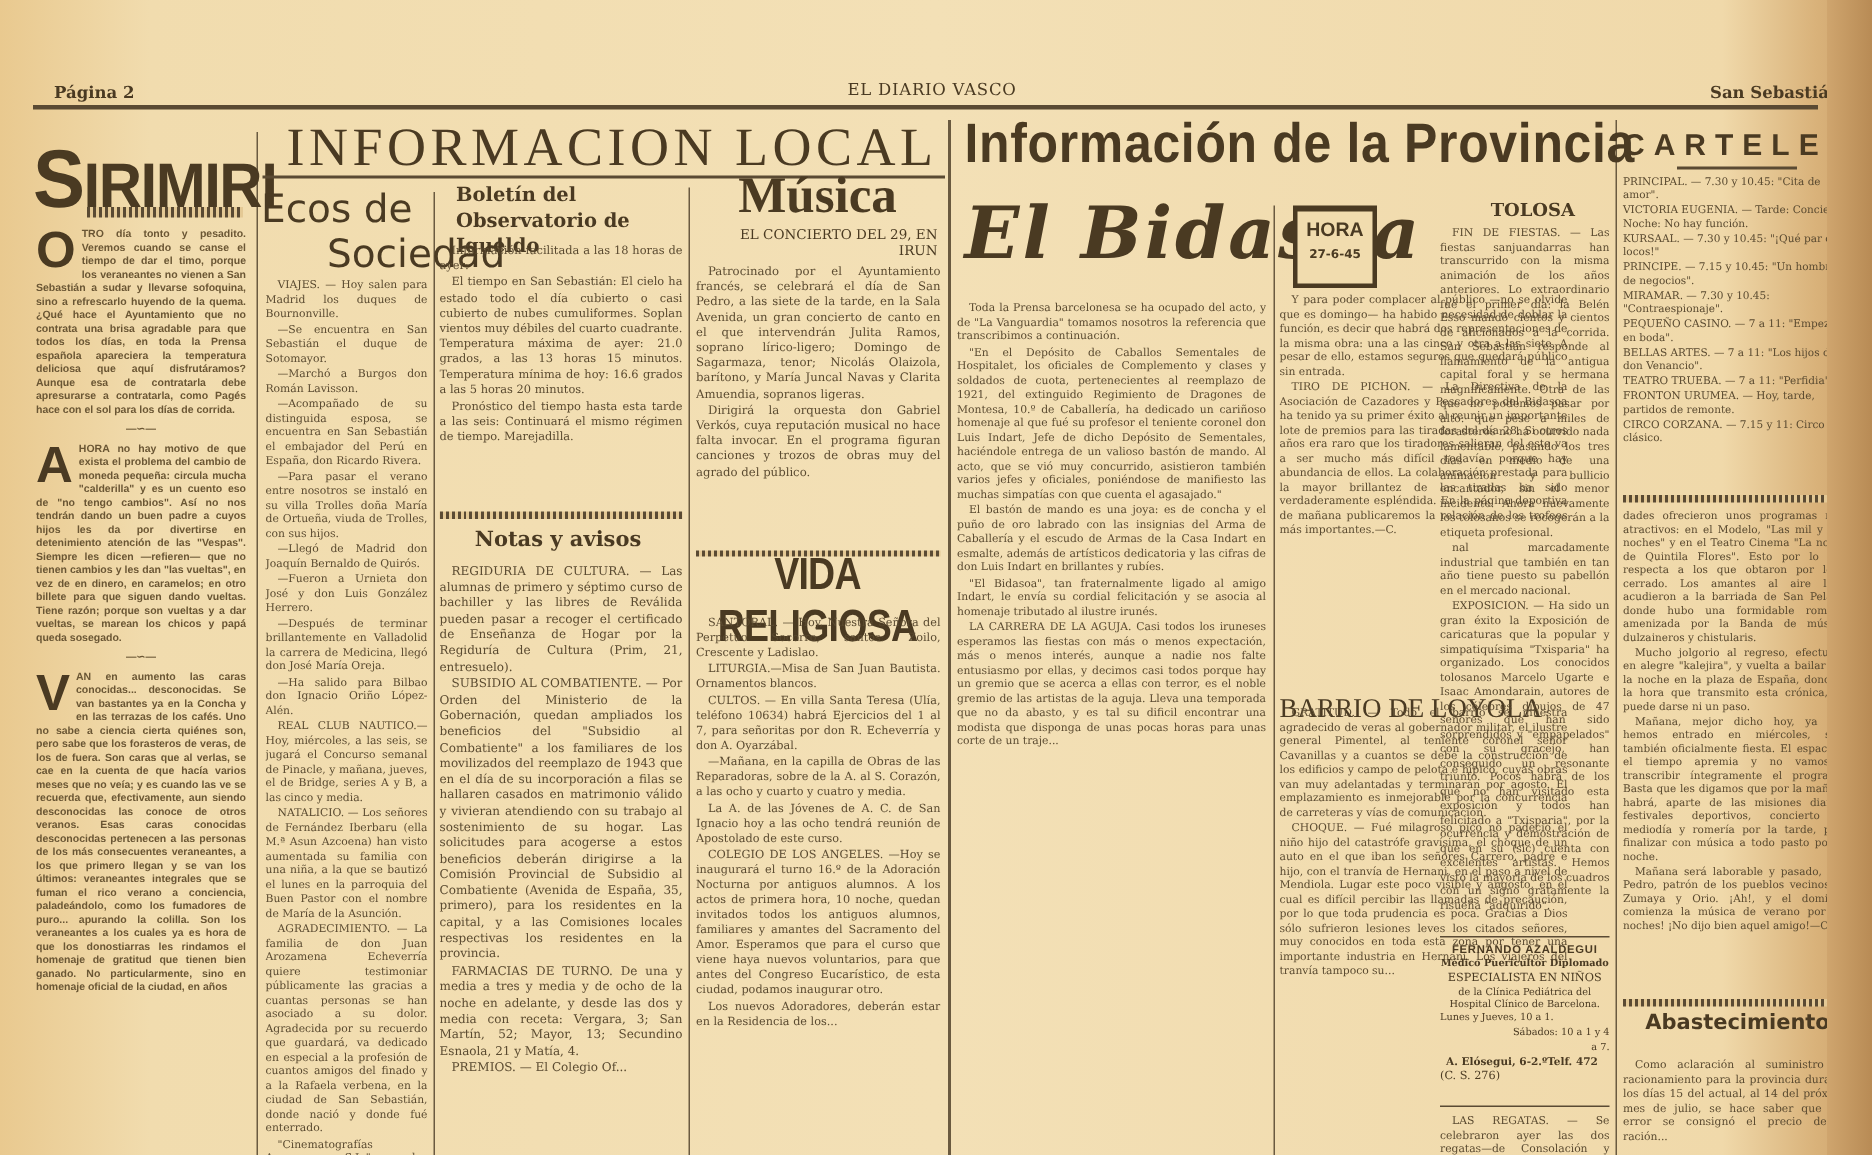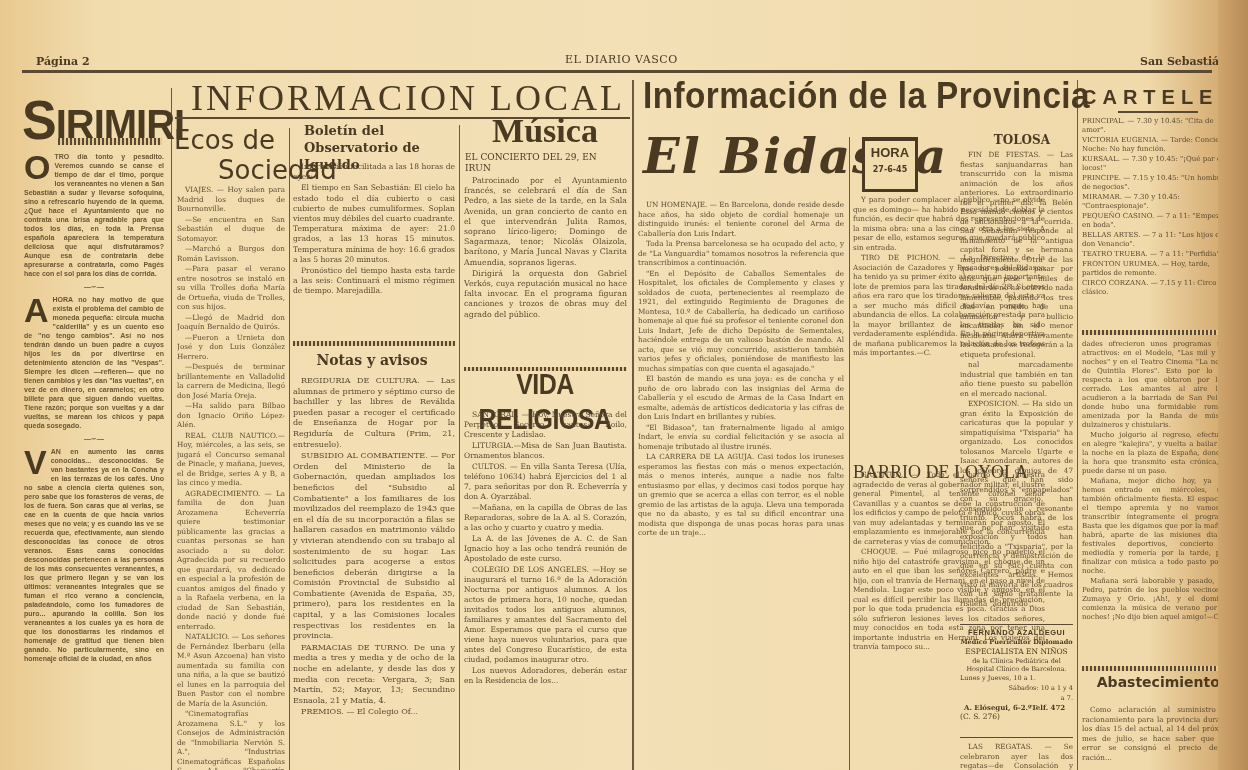--- a/index.html
+++ b/index.html
@@ -16,21 +16,21 @@
   .sirimiri-title{position:absolute;left:22px;top:90px;width:150px;font:bold 40px "Liberation Sans",sans-serif;letter-spacing:-1px;color:#4a3a22;transform:scaleY(1.05);}
   .sirimiri-title .bigS{font-size:52px;}
   .orn{position:absolute;height:7px;background:repeating-linear-gradient(90deg,#5a4a33 0 2px,#e4c995 2px 4px);}
   .dropcap{float:left;font:bold 34px "Liberation Sans",sans-serif;line-height:30px;margin:0 4px 0 0;color:#4a3a22;}
   .col-sirimiri{font-family:"Liberation Sans",sans-serif;font-weight:bold;font-size:7px;line-height:9px;color:#6a5634;}
   .info-local{position:absolute;left:188px;top:77px;width:440px;font:36px "Liberation Serif",serif;letter-spacing:3px;color:#4a3a22;text-align:center;}
   .ecos{position:absolute;left:174px;top:125px;font:26px "DejaVu Sans",sans-serif;color:#4a3a22;line-height:30px;}
   .ecos .l2{display:block;padding-left:44px;}
   .boletin{position:absolute;left:292px;top:122px;width:160px;font:bold 13px "DejaVu Serif",serif;line-height:17px;color:#4a3a22;margin-left:12px;}
   .musica{position:absolute;left:465px;top:112px;width:160px;text-align:center;font:bold 34px "Liberation Serif",serif;color:#4a3a22;}
-  .musica-sub{position:absolute;left:465px;top:152px;width:160px;text-align:left;font:9px "DejaVu Serif",serif;line-height:11px;color:#4a3a22;}
+  .musica-sub{position:absolute;left:465px;top:152px;width:160px;text-align:right;font:9px "DejaVu Serif",serif;line-height:11px;color:#4a3a22;}
   .notas{position:absolute;left:292px;top:352px;width:160px;text-align:center;font:bold 14px "DejaVu Serif",serif;color:#4a3a22;}
   .vida{position:absolute;left:460px;top:372px;width:170px;text-align:center;font:bold 25px "Liberation Sans",sans-serif;transform:scaleY(1.2);color:#4a3a22;letter-spacing:-0.5px;}
   .provincia{position:absolute;left:643px;top:75px;width:420px;font:bold 37px "Liberation Sans",sans-serif;color:#4a3a22;transform:scaleX(0.9);transform-origin:left;white-space:nowrap;letter-spacing:0.5px;}
   .bidasoa{position:absolute;left:643px;top:128px;font:italic bold 48px "DejaVu Serif",serif;color:#4a3a22;letter-spacing:2px;}
   .irunbox{position:absolute;left:862px;top:137px;width:50px;height:48px;border:3px solid #4a3a22;border-top-width:4px;text-align:center;background:#f1dcae;}
   .irunbox .t{font:bold 13px "Liberation Sans",sans-serif;margin-top:4px;color:#4a3a22;}
   .irunbox .d{font:bold 8px "DejaVu Sans",sans-serif;margin-top:5px;color:#4a3a22;}
   .tolosa{position:absolute;left:955px;top:133px;width:95px;text-align:right;font:bold 12px "DejaVu Serif",serif;color:#4a3a22;}
   .cartelera{position:absolute;left:1082px;top:86px;width:160px;font:bold 20px "Liberation Sans",sans-serif;letter-spacing:6px;color:#4a3a22;}
   .barrio{position:absolute;left:853px;top:440px;width:200px;font:18px "Liberation Serif",serif;color:#4a3a22;margin-top:22px;}
@@ -75,28 +75,29 @@
   <div class="rule" style="left:175px;top:117px;width:455px;height:2px;"></div>
 
   <div class="ecos">
     <span>Ecos de</span>
     <span class="l2">Sociedad</span>
   </div>
   <div class="col" style="left:177px;top:185px;width:108px;height:585px;">
     <p>VIAJES. — Hoy salen para Madrid los duques de Bournonville.</p>
     <p>—Se encuentra en San Sebastián el duque de Sotomayor.</p>
     <p>—Marchó a Burgos don Román Lavisson.</p>
+    <p>—Acompañado de su distinguida esposa, se encuentra en San Sebastián el embajador del Perú en España, don Ricardo Rivera.</p>
     <p>—Para pasar el verano entre nosotros se instaló en su villa Trolles doña María de Ortueña, viuda de Trolles, con sus hijos.</p>
     <p>—Llegó de Madrid don Joaquín Bernaldo de Quirós.</p>
     <p>—Fueron a Urnieta don José y don Luis González Herrero.</p>
     <p>—Después de terminar brillantemente en Valladolid la carrera de Medicina, llegó don José María Oreja.</p>
     <p>—Ha salido para Bilbao don Ignacio Oriño López-Alén.</p>
     <p>REAL CLUB NAUTICO.—Hoy, miércoles, a las seis, se jugará el Concurso semanal de Pinacle, y mañana, jueves, el de Bridge, series A y B, a las cinco y media.</p>
+    <p>NATALICIO. — Los señores de Fernández Iberbaru (ella M.ª Asun Azcoena) han visto aumentada su familia con una niña, a la que se bautizó el lunes en la parroquia del Buen Pastor con el nombre de María de la Asunción.</p>
     <p>AGRADECIMIENTO. — La familia de don Juan Arozamena Echeverría quiere testimoniar públicamente las gracias a cuantas personas se han asociado a su dolor. Agradecida por su recuerdo que guardará, va dedicado en especial a la profesión de cuantos amigos del finado y a la Rafaela verbena, en la ciudad de San Sebastián, donde nació y donde fué enterrado.</p>
-    <p>NATALICIO. — Los señores de Fernández Iberbaru (ella M.ª Asun Azcoena) han visto aumentada su familia con una niña, a la que se bautizó el lunes en la parroquia del Buen Pastor con el nombre de María de la Asunción.</p>
     <p>"Cinematografías Arozamena S.L." y los Consejos de Administración de "Inmobiliaria Nervión S. A.", "Industrias Cinematográficas Españolas S. A.", "Chamartín Producciones y Distribuciones S. A."...</p>
   </div>
 
   <div class="boletin">Boletín del Observatorio de Igueldo</div>
   <div class="col" style="left:293px;top:162px;width:162px;height:180px;font-size:7.6px;line-height:10.2px;">
     <p>Información facilitada a las 18 horas de ayer:</p>
     <p>El tiempo en San Sebastián: El cielo ha estado todo el día cubierto o casi cubierto de nubes cumuliformes. Soplan vientos muy débiles del cuarto cuadrante. Temperatura máxima de ayer: 21.0 grados, a las 13 horas 15 minutos. Temperatura mínima de hoy: 16.6 grados a las 5 horas 20 minutos.</p>
     <p>Pronóstico del tiempo hasta esta tarde a las seis: Continuará el mismo régimen de tiempo. Marejadilla.</p>
   </div>
   <div class="orn" style="left:293px;top:341px;width:162px;height:5px;"></div>
@@ -129,21 +130,20 @@
   </div>
 
   <div class="provincia">Información de la Provincia</div>
   <div class="bidasoa">El Bidasoa</div>
   <div class="irunbox">
     <div class="t">HORA</div>
     <div class="d">27-6-45</div>
   </div>
 
   <div class="col" style="left:638px;top:200px;width:206px;height:570px;">
-    <p>UN HOMENAJE. — En Barcelona, donde reside desde hace años, ha sido objeto de cordial homenaje un distinguido irunés: el teniente coronel del Arma de Caballería don Luis Indart.</p>
     <p>Toda la Prensa barcelonesa se ha ocupado del acto, y de "La Vanguardia" tomamos nosotros la referencia que transcribimos a continuación.</p>
     <p>"En el Depósito de Caballos Sementales de Hospitalet, los oficiales de Complemento y clases y soldados de cuota, pertenecientes al reemplazo de 1921, del extinguido Regimiento de Dragones de Montesa, 10.º de Caballería, ha dedicado un cariñoso homenaje al que fué su profesor el teniente coronel don Luis Indart, Jefe de dicho Depósito de Sementales, haciéndole entrega de un valioso bastón de mando. Al acto, que se vió muy concurrido, asistieron también varios jefes y oficiales, poniéndose de manifiesto las muchas simpatías con que cuenta el agasajado."</p>
     <p>El bastón de mando es una joya: es de concha y el puño de oro labrado con las insignias del Arma de Caballería y el escudo de Armas de la Casa Indart en esmalte, además de artísticos dedicatoria y las cifras de don Luis Indart en brillantes y rubíes.</p>
     <p>"El Bidasoa", tan fraternalmente ligado al amigo Indart, le envía su cordial felicitación y se asocia al homenaje tributado al ilustre irunés.</p>
     <p>LA CARRERA DE LA AGUJA. Casi todos los iruneses esperamos las fiestas con más o menos expectación, más o menos interés, aunque a nadie nos falte entusiasmo por ellas, y decimos casi todos porque hay un gremio que se acerca a ellas con terror, es el noble gremio de las artistas de la aguja. Lleva una temporada que no da abasto, y es tal su dificil encontrar una modista que disponga de unas pocas horas para unas corte de un traje...</p>
   </div>
 
   <div class="col" style="left:853px;top:195px;width:192px;height:240px;">
     <p>Y para poder complacer al público —no se olvide que es domingo— ha habido necesidad de doblar la función, es decir que habrá dos representaciones de la misma obra: una a las cinco y otra a las siete. A pesar de ello, estamos seguros que quedará público sin entrada.</p>
     <p>TIRO DE PICHON. — La Directiva de la Asociación de Cazadores y Pescadores del Bidasoa ha tenido ya su primer éxito al reunir un importante lote de premios para las tiradas del día 28. Si otros años era raro que los tiradores salieran del este va a ser mucho más difícil todavía, porque hay abundancia de ellos. La colaboración prestada para la mayor brillantez de las tiradas ha sido verdaderamente espléndida. En la página deportiva de mañana publicaremos la relación de los trofeos más importantes.—C.</p>

